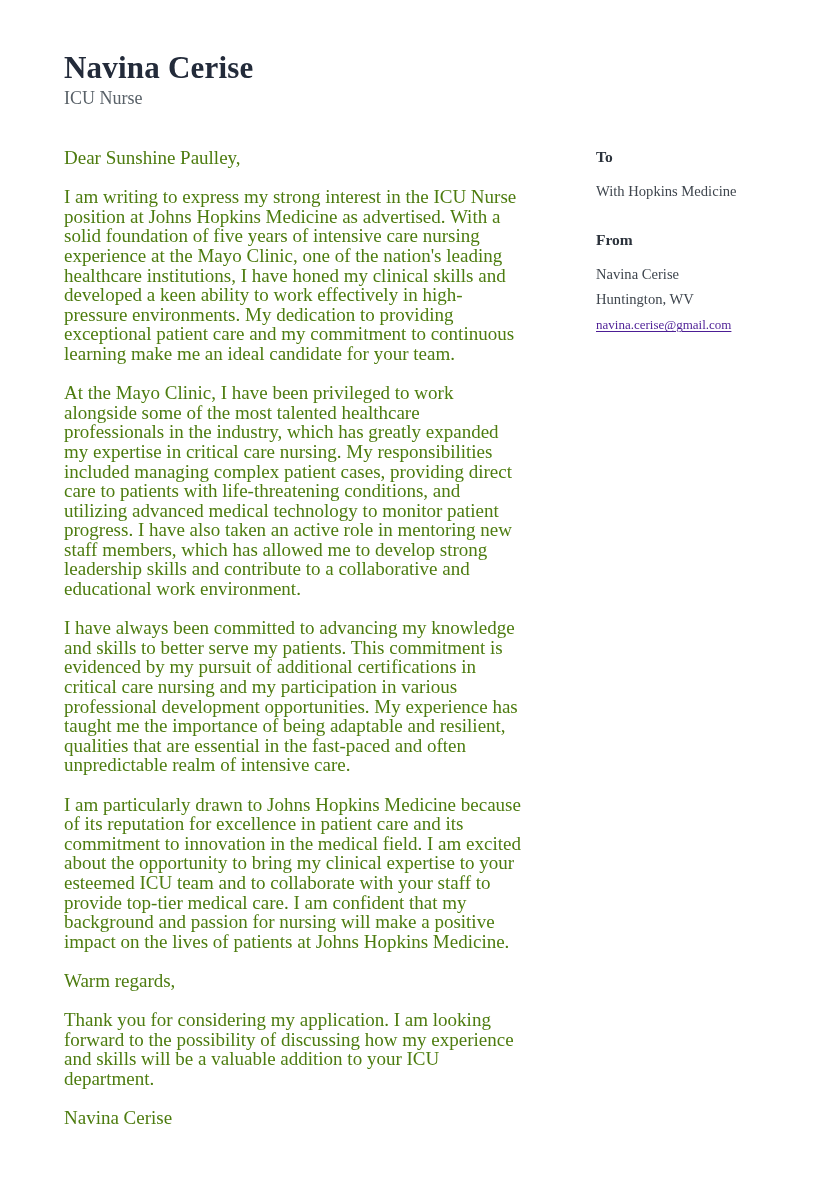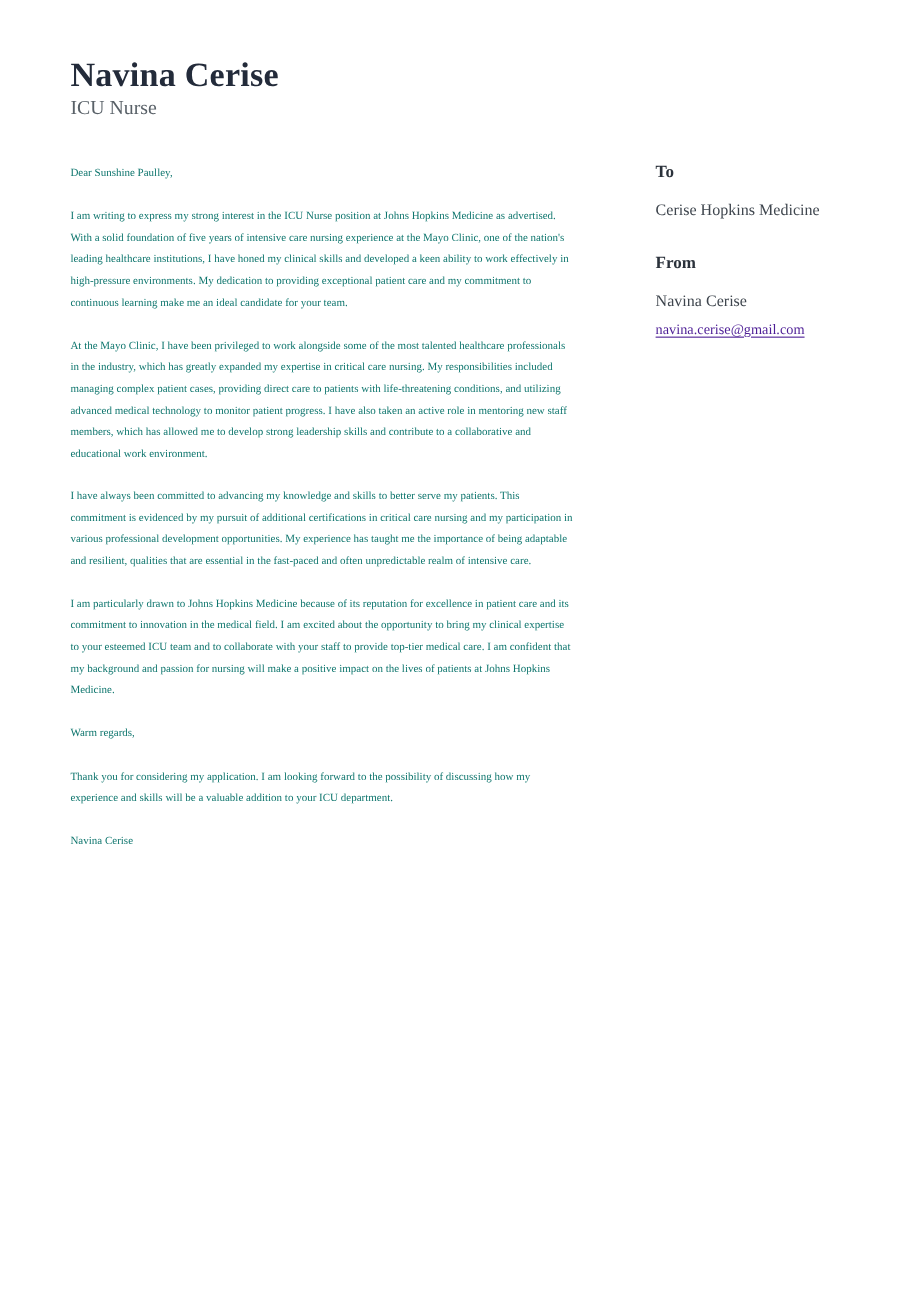--- a/index.html
+++ b/index.html
@@ -29,23 +29,23 @@
     font-size: 18px;
     color: #596168;
     margin-top: 2px;
   }
   
   .letter {
     position: absolute;
     left: 64px;
     top: 148px;
     width: 458px;
-    font-size: 10px;
+    font-size: 19px;
     line-height: 19.6px;
-    color: #0f766e;
+    color: #4d7c0f;
   }
   .letter p { margin: 0 0 19.6px 0; }
   .letter p:last-child { margin-bottom: 0; }
   
   .sidebar {
     position: absolute;
     left: 568px;
     top: 148px;
     width: 210px;
     color: #3f464e;
@@ -87,22 +87,23 @@
     <p>I have always been committed to advancing my knowledge and skills to better serve my patients. This commitment is evidenced by my pursuit of additional certifications in critical care nursing and my participation in various professional development opportunities. My experience has taught me the importance of being adaptable and resilient, qualities that are essential in the fast-paced and often unpredictable realm of intensive care.</p>
     <p>I am particularly drawn to Johns Hopkins Medicine because of its reputation for excellence in patient care and its commitment to innovation in the medical field. I am excited about the opportunity to bring my clinical expertise to your esteemed ICU team and to collaborate with your staff to provide top-tier medical care. I am confident that my background and passion for nursing will make a positive impact on the lives of patients at Johns Hopkins Medicine.</p>
     <p>Warm regards,</p>
     <p>Thank you for considering my application. I am looking forward to the possibility of discussing how my experience and skills will be a valuable addition to your ICU department.</p>
     <p>Navina Cerise</p>
   </div>
 
   <div class="sidebar">
     <div class="sidebar-section">
       <div class="sidebar-heading">To</div>
-      <div class="sidebar-line">Cerise Hopkins Medicine</div>
+      <div class="sidebar-line">With Hopkins Medicine</div>
     </div>
     <div class="sidebar-section">
       <div class="sidebar-heading">From</div>
       <div class="sidebar-line">Navina Cerise</div>
+      <div class="sidebar-line">Huntington, WV</div>
       <a class="email-link">navina.cerise@gmail.com</a>
     </div>
   </div>
 
 </div>
 
 </body></html>

